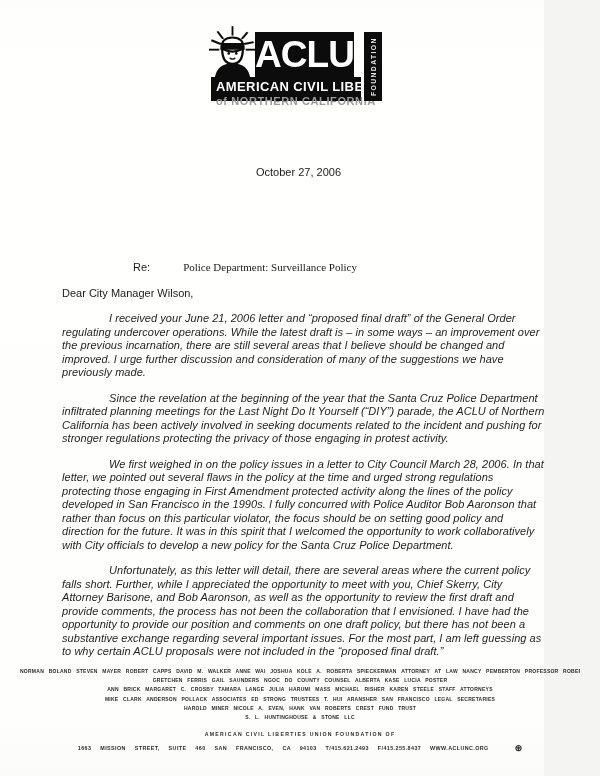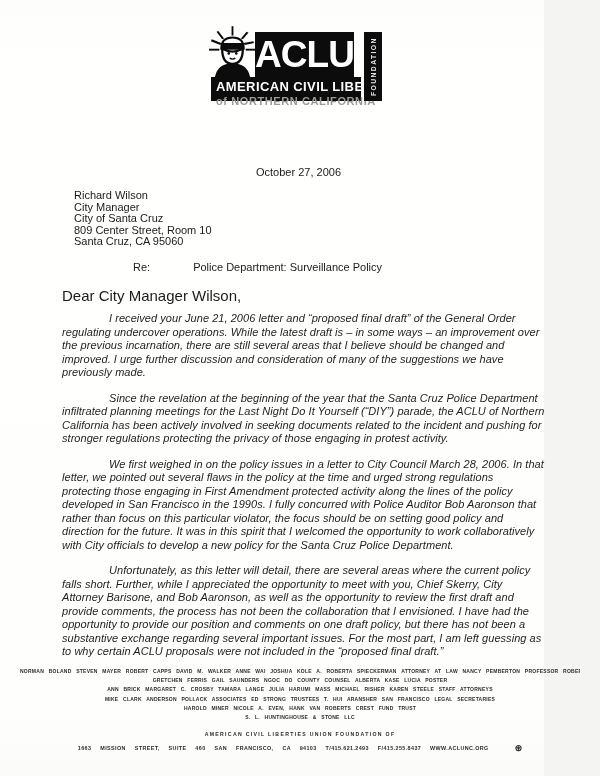--- a/index.html
+++ b/index.html
@@ -40,22 +40,22 @@
     writing-mode:vertical-rl;transform:rotate(180deg);
     display:flex;align-items:center;justify-content:center;
     font-size:6.8px;font-weight:bold;letter-spacing:1.4px;
     filter:blur(.25px);
   }
   
   .scan-text{filter:blur(.32px);}
   .date{position:absolute;left:256px;top:166px;font-size:11px;}
   .recipient{position:absolute;left:74px;top:190px;font-size:11px;line-height:11.6px;}
   .re-line{position:absolute;left:133px;top:261px;font-size:11px;}
-  .re-subject{margin-left:43px;}
-  .salutation{position:absolute;left:62px;top:287px;font-size:15px;}
+  .re-subject{margin-left:33px;font-family:Liberation Serif, serif;}
+  .salutation{position:absolute;left:62px;top:287px;font-size:11px;}
   .body-copy{position:absolute;left:62px;top:312px;width:483px;font-style:italic;}
   .body-copy p{
     margin:0 0 12px 0;
     font-size:11px;line-height:13.5px;
     text-indent:47px;letter-spacing:.05px;
     color:#1e1e1e;
   }
   
   .footer{position:absolute;left:20px;top:667px;width:560px;text-align:center;color:#2c2c2c;}
   .staff-line{
@@ -101,27 +101,20 @@
     <div class="aclu-box">ACLU</div>
     <div class="org-bar">
       <div class="org-line1">AMERICAN CIVIL LIBERTIES UNION</div>
       <div class="org-line2">of NORTHERN CALIFORNIA</div>
     </div>
     <div class="foundation-bar">FOUNDATION</div>
   </div>
 
   <div class="date scan-text">October 27, 2006</div>
 
-  <div class="recipient scan-text">
-    <div>Richard Wilson</div>
-    <div>City Manager</div>
-    <div>City of Santa Cruz</div>
-    <div>809 Center Street, Room 10</div>
-    <div>Santa Cruz, CA 95060</div>
-  </div>
 
   <div class="re-line scan-text">
     <span>Re:</span><span class="re-subject">Police Department: Surveillance Policy</span>
   </div>
 
   <div class="salutation scan-text">Dear City Manager Wilson,</div>
 
   <div class="body-copy scan-text">
     <p>I received your June 21, 2006 letter and “proposed final draft” of the General Order regulating undercover operations. While the latest draft is – in some ways – an improvement over the previous incarnation, there are still several areas that I believe should be changed and improved. I urge further discussion and consideration of many of the suggestions we have previously made.</p>
     <p>Since the revelation at the beginning of the year that the Santa Cruz Police Department infiltrated planning meetings for the Last Night Do It Yourself (“DIY”) parade, the ACLU of Northern California has been actively involved in seeking documents related to the incident and pushing for stronger regulations protecting the privacy of those engaging in protest activity.</p>

